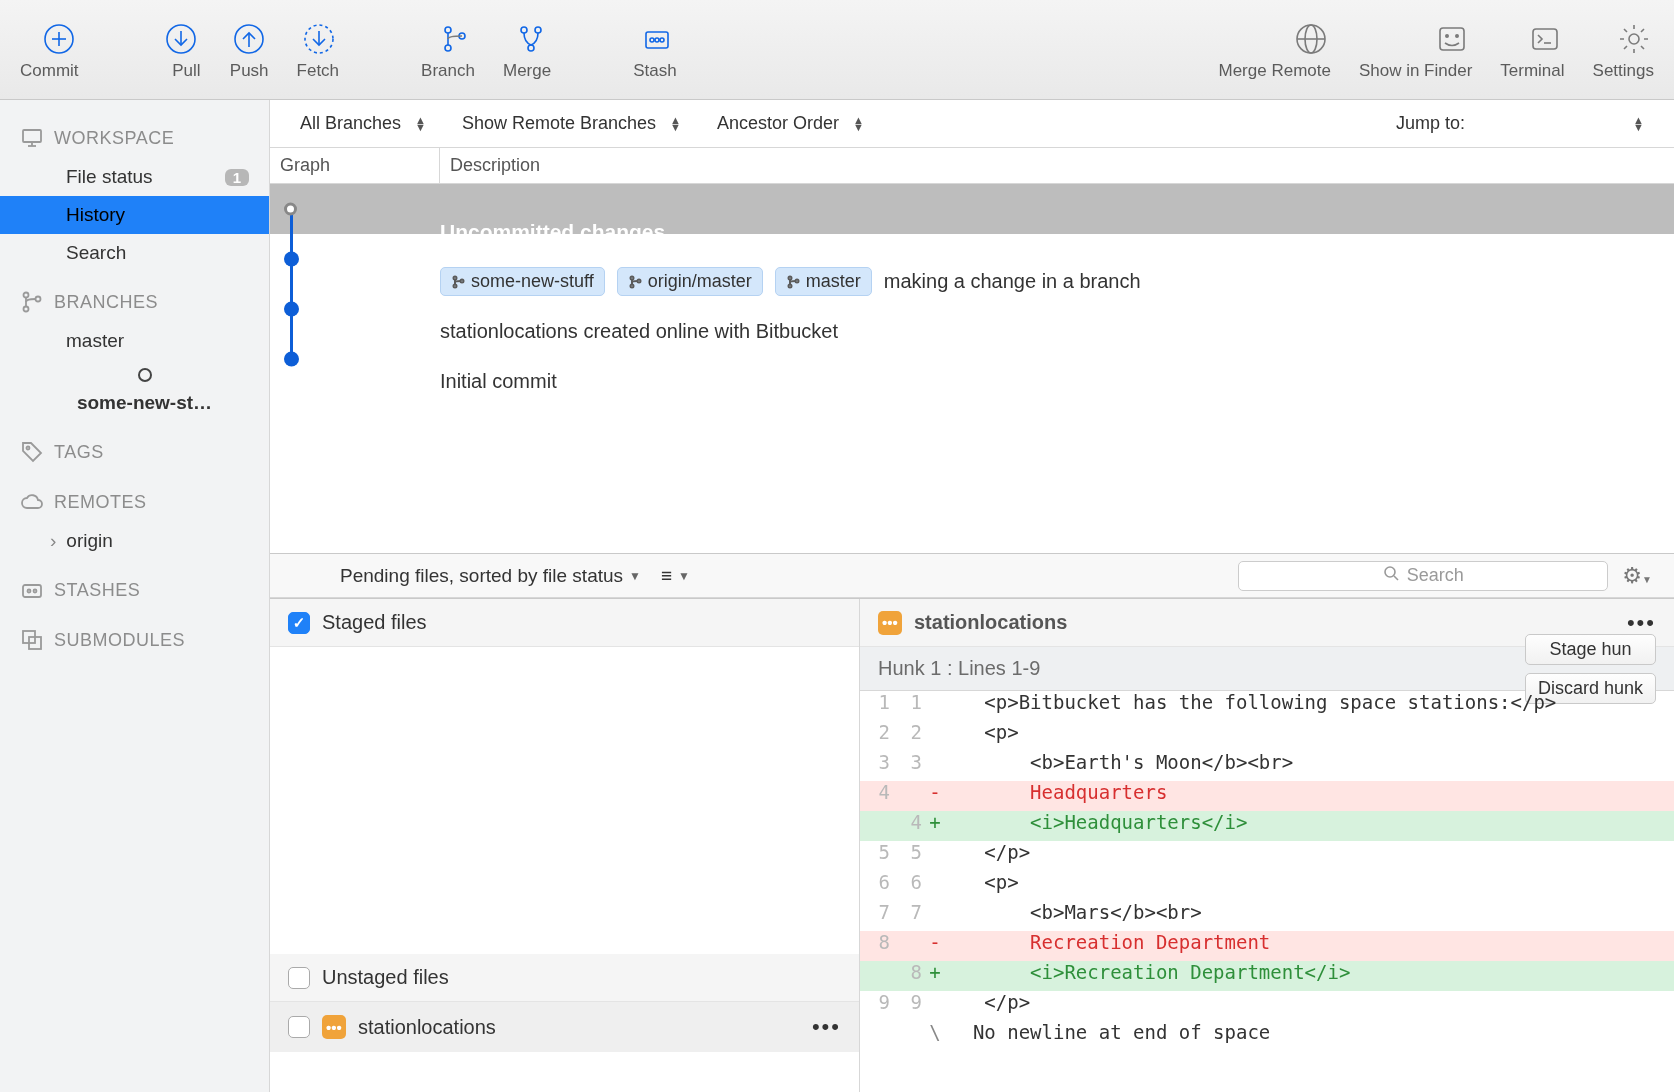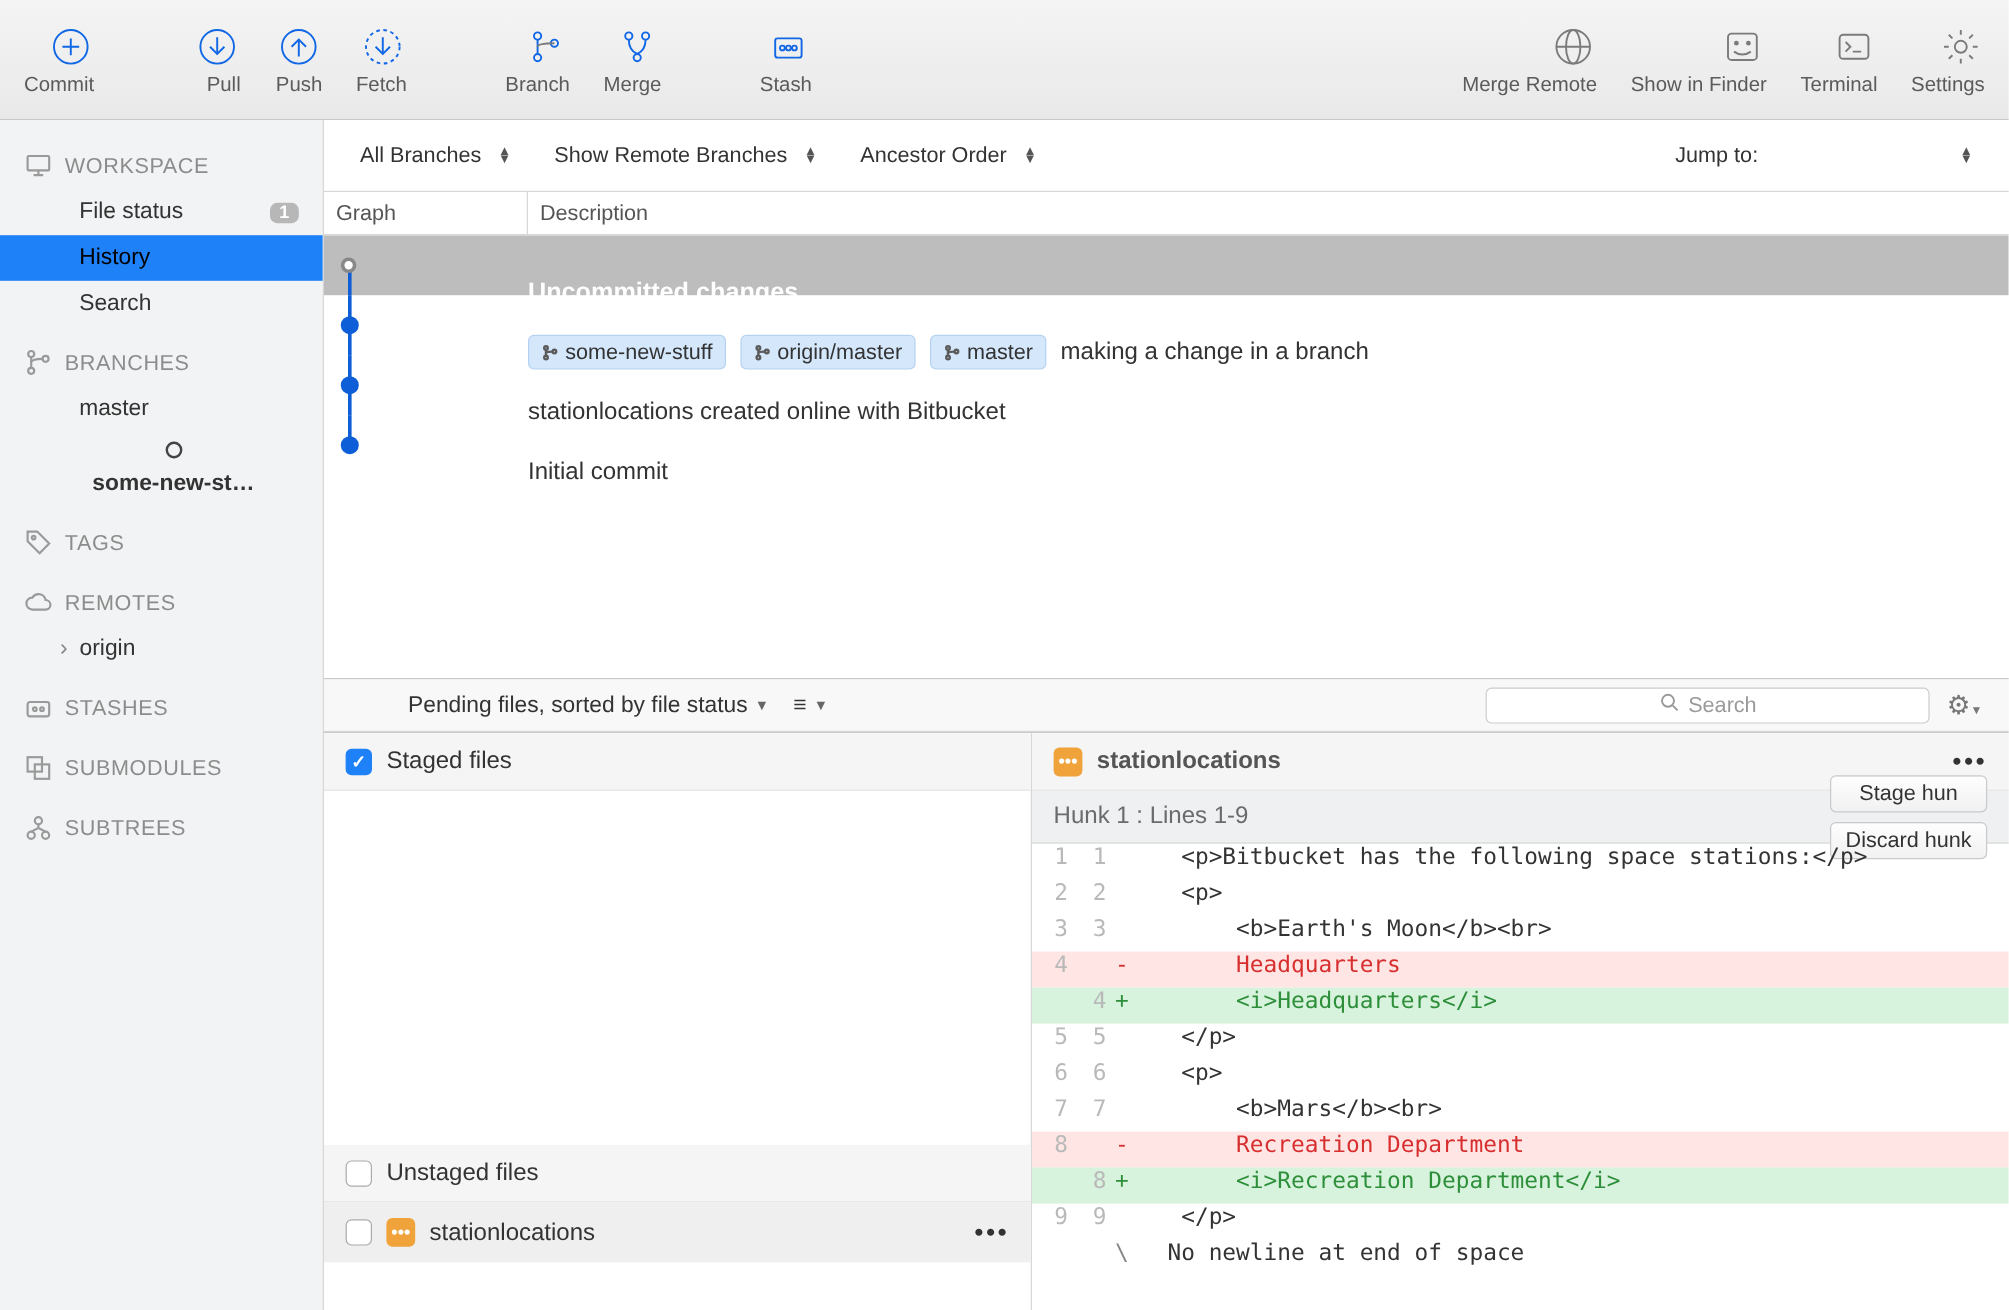--- a/index.html
+++ b/index.html
@@ -27,21 +27,21 @@
 .sb-item .badge { background:#b7b7b7; color:#fff; border-radius:6px; padding: 0 8px; font-size:15px; font-weight:600; }
 .sb-item.selected { background:#1f81f8; color:#000000; }
 .sb-item-branch { display:flex; align-items:center; gap:10px; padding:8px 20px 8px 40px; font-size:19px; color:#333;}
 .sb-item-branch .circ { width:14px; height:14px; border:2px solid #444; border-radius:50%; flex:none;}
 .sb-item-branch.bold { font-weight:700;flex-direction:column; }
 .sb-item-branch.bold .t { white-space:nowrap; overflow:hidden; text-overflow:ellipsis; }
 .sb-item-remote { display:flex; align-items:center; gap:10px; padding:8px 20px 8px 50px; font-size:19px; color:#333;}
 
 
 .content { flex:1; display:flex; flex-direction:column; }
-.filterbar { height:60px; border-bottom:1px solid #d7d7d7; display:flex; align-items:center; padding: 0 30px; gap: 36px; font-size:18px; color:#333; background:#fff;}
+.filterbar { height:48px; border-bottom:1px solid #d7d7d7; display:flex; align-items:center; padding: 0 30px; gap: 36px; font-size:18px; color:#333; background:#fff;}
 .filterbar .sel { display:flex; align-items:center; gap:14px; }
 .updn { display:inline-block; font-size:11px; line-height:7px; color:#555;}
 
 .tableheader { height:36px; border-bottom:1px solid #d7d7d7; display:flex; align-items:center; font-size:18px; color:#555; background:#fff;}
 .tableheader .col-graph { width: 170px; padding-left:10px; border-right:1px solid #d7d7d7; height:100%; display:flex; align-items:center;}
 .tableheader .col-desc { padding-left:10px; flex:1; }
 
 .commits { flex: 0 0 370px; overflow:auto; background:#fff; position:relative; border-bottom:1px solid #c9c9c9;}
 .commit-row { display:flex; align-items:center; height:50px; }
 .commit-row .graphcell { width:170px; position:relative; height:100%; }
@@ -311,31 +311,20 @@
     <div class="sb-section">
       <div class="sb-header">
         <svg viewBox="0 0 24 24">
             <rect x="3" y="3" width="12" height="12"></rect>
             <rect x="9" y="9" width="12" height="12"></rect>
           </svg>
         <span>SUBMODULES</span>
       </div>
     </div>
 
-    <div class="sb-section">
-      <div class="sb-header">
-        <svg viewBox="0 0 24 24">
-            <circle cx="12" cy="6" r="3"></circle>
-            <circle cx="6" cy="18" r="3"></circle>
-            <circle cx="18" cy="18" r="3"></circle>
-            <path d="M12 9v3M12 12l-6 3M12 12l6 3"></path>
-          </svg>
-        <span>SUBTREES</span>
-      </div>
-    </div>
   </div>
 
   <div class="content">
     <div class="filterbar">
       <div class="sel">
         <span>All Branches</span>
         <span class="updn">▲<br>▼</span>
       </div>
       <div class="sel">
         <span>Show Remote Branches</span>

